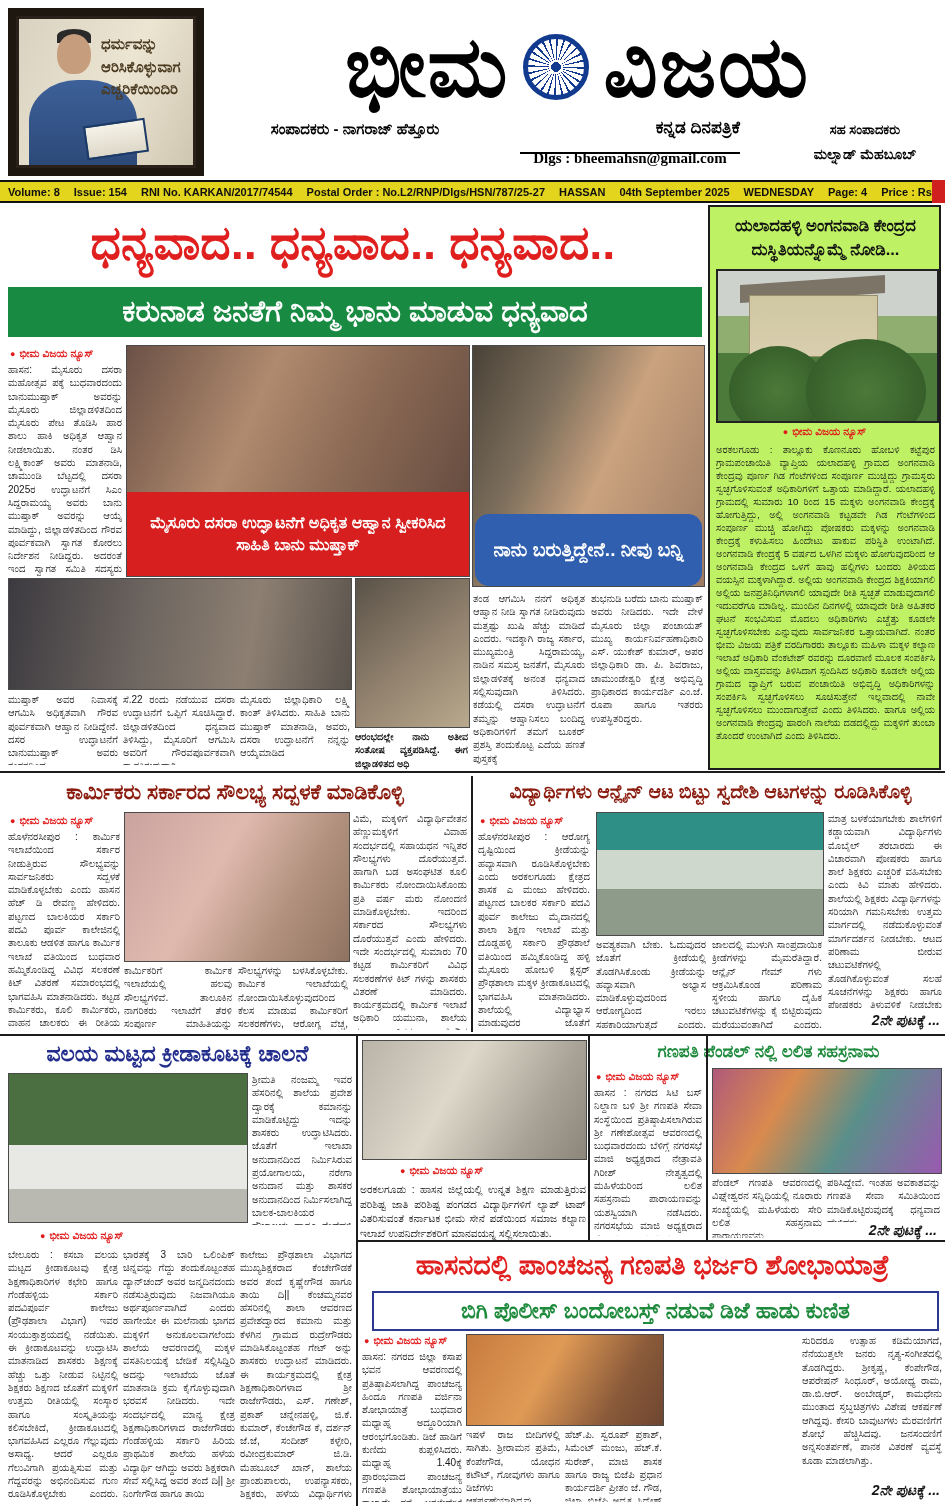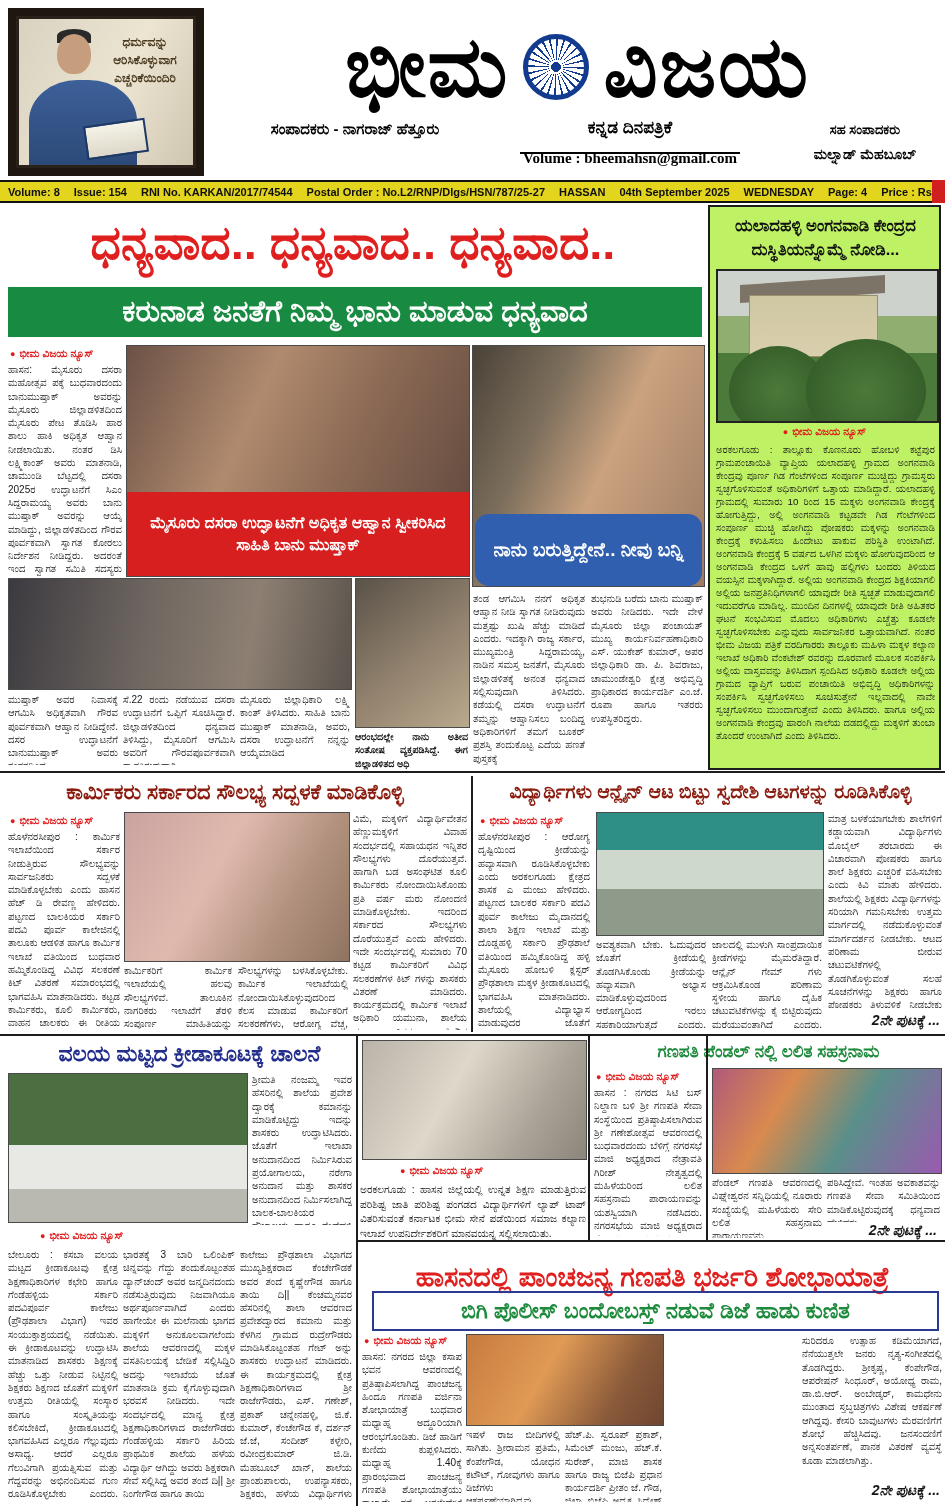--- a/index.html
+++ b/index.html
@@ -13,21 +13,21 @@
   .hline{position:absolute;background:#1c1c1c;height:2px;}
   .vline{position:absolute;background:#1c1c1c;width:2px;}
   .headline-center{display:flex;align-items:center;justify-content:center;text-align:center;font-weight:bold;}
   
   #amb-frame{left:8px;top:8px;width:196px;height:168px;border:8px solid #1e1710;background:#2a211a;box-sizing:border-box;}
   #amb-inner{position:absolute;inset:3px;background:linear-gradient(115deg,#d9d2c0,#ece5d2 55%,#cfc6b0);overflow:hidden;}
   .amb-suit{position:absolute;left:6%;bottom:-4%;width:62%;height:62%;background:linear-gradient(180deg,#3d6099,#2b4876);border-radius:45% 45% 0 0;}
   .amb-face{position:absolute;left:22%;top:10%;width:34px;height:40px;background:#c79e7d;border-radius:50% 50% 45% 45%;}
   .amb-hair{position:absolute;left:22%;top:7%;width:34px;height:14px;background:#2a2a2a;border-radius:50% 50% 0 0;}
   .amb-book{position:absolute;left:38%;bottom:6%;width:58px;height:30px;background:linear-gradient(180deg,#f5f2e8,#ddd8c8);border:2px solid #1d3a66;transform:rotate(-8deg);}
-  #amb-quote{position:absolute;right:4px;top:14px;width:88px;font-size:12px;font-weight:bold;color:#4a3a20;text-align:center;line-height:1.5;}
+  #amb-quote{position:absolute;right:4px;top:14px;width:88px;font-size:15px;font-weight:bold;color:#4a3a20;text-align:left;line-height:1.5;}
   #masthead-title{left:210px;top:12px;width:735px;height:110px;display:flex;align-items:center;justify-content:center;gap:14px;}
   .title-word{font-size:84px;font-weight:900;color:#000;letter-spacing:2px;line-height:1;}
   #chakra{width:66px;height:66px;border-radius:50%;border:5px solid #123a8f;box-sizing:border-box;
     background:radial-gradient(circle at center,#123a8f 0 12%,#ffffff 12% 18%,rgba(255,255,255,0) 18%),
                repeating-conic-gradient(#123a8f 0deg 4deg,#ffffff 4deg 15deg);}
   .mast-sub{position:absolute;top:122px;font-weight:bold;color:#000;text-align:center;}
   
   #infobar{left:0;top:180px;width:945px;height:23px;background:#e3d41d;border-top:2px solid #111;border-bottom:2px solid #111;
     display:flex;align-items:center;gap:14px;padding:0 8px;box-sizing:border-box;font-size:11px;font-weight:bold;color:#101010;white-space:nowrap;}
   #infobar-end{position:absolute;right:0;top:180px;width:13px;height:23px;background:#d01f1f;}
@@ -66,22 +66,22 @@
   </div>
 
   <div class="abs" id="masthead-title">
     <span class="title-word">ಭೀಮ</span>
     <span id="chakra"></span>
     <span class="title-word">ವಿಜಯ</span>
   </div>
 
   <div class="abs mast-sub" style="left:230px;top:120px;width:250px;font-size:15px;">ಸಂಪಾದಕರು - ನಾಗರಾಜ್ ಹೆತ್ತೂರು</div>
   <div class="abs mast-sub" style="left:230px;top:148px;width:250px;font-size:16px;margin-top:39px;">ಮೊ : 9110228083</div>
-  <div class="abs mast-sub" style="left:520px;top:118px;width:220px;font-size:17px;border-bottom:2px solid #000;padding-bottom:14px;">ಕನ್ನಡ ದಿನಪತ್ರಿಕೆ</div>
-  <div class="abs mast-sub" style="left:500px;top:150px;width:260px;font-size:15px;font-family:'Liberation Serif',serif;">Volume : bheemahsn@gmail.com</div>
+  <div class="abs mast-sub" style="left:520px;top:118px;width:220px;font-size:17px;border-bottom:2px solid #000;padding-bottom:14px;text-align:right;">ಕನ್ನಡ ದಿನಪತ್ರಿಕೆ</div>
+  <div class="abs mast-sub" style="left:500px;top:150px;width:260px;font-size:15px;font-family:'Liberation Serif',serif;">Dlgs : bheemahsn@gmail.com</div>
   <div class="abs mast-sub" style="left:790px;top:122px;width:150px;font-size:13px;">ಸಹ ಸಂಪಾದಕರು</div>
   <div class="abs mast-sub" style="left:790px;top:146px;width:150px;font-size:14px;">ಮಲ್ನಾಡ್ ಮೆಹಬೂಬ್</div>
 
   <div class="abs" id="infobar">
     <span>Volume: 8</span>
     <span>Issue: 154</span>
     <span>RNI No. KARKAN/2017/74544</span>
     <span>Postal Order : No.L2/RNP/Dlgs/HSN/787/25-27</span>
     <span>HASSAN</span>
     <span>04th September 2025</span>
@@ -158,21 +158,21 @@
   </div>
   <div class="col" style="left:478px;top:830px;width:112px;height:200px;">ಹೊಳೆನರಸೀಪುರ : ಆರೋಗ್ಯ ದೃಷ್ಟಿಯಿಂದ ಕ್ರೀಡೆಯನ್ನು ಹವ್ಯಾಸವಾಗಿ ರೂಡಿಸಿಕೊಳ್ಳಬೇಕು ಎಂದು ಅರಕಲಗೂಡು ಕ್ಷೇತ್ರದ ಶಾಸಕ ಎ ಮಂಜು ಹೇಳಿದರು.   ಪಟ್ಟಣದ ಬಾಲಕರ ಸರ್ಕಾರಿ ಪದವಿ ಪೂರ್ವ ಕಾಲೇಜು ಮೈದಾನದಲ್ಲಿ ಶಾಲಾ ಶಿಕ್ಷಣ ಇಲಾಖೆ ಮತ್ತು ದೊಡ್ಡಹಳ್ಳಿ ಸರ್ಕಾರಿ ಪ್ರೌಢಶಾಲೆ ವತಿಯಿಂದ ಹಮ್ಮಿಕೊಂಡಿದ್ದ ಹಳ್ಳಿ ಮೈಸೂರು ಹೋಬಳಿ ಕ್ಲಸ್ಟರ್ ಪ್ರೌಢಶಾಲಾ ಮಕ್ಕಳ ಕ್ರೀಡಾಕೂಟದಲ್ಲಿ ಭಾಗವಹಿಸಿ ಮಾತನಾಡಿದರು. ಶಾಲೆಯಲ್ಲಿ ವಿದ್ಯಾಭ್ಯಾಸ ಮಾಡುವುದರ ಜೊತೆಗೆ ವಿದ್ಯಾರ್ಥಿಗಳಿಗೆ ಆಟೋಟಗಳು</div>
   <div class="photo" style="left:596px;top:812px;width:226px;height:122px;background:linear-gradient(180deg,#2e8f86 0 30%,#cfd8cc 30% 62%,#8e9a8a 62% 100%);"></div>
   <div class="col" style="left:596px;top:938px;width:110px;height:92px;">ಅವಶ್ಯಕವಾಗಿ ಬೇಕು. ಓದುವುದರ ಜೊತೆಗೆ ಕ್ರೀಡೆಯಲ್ಲಿ ತೊಡಗಿಸಿಕೊಂಡು ಕ್ರೀಡೆಯನ್ನು ಹವ್ಯಾಸವಾಗಿ ಅಭ್ಯಾಸ ಮಾಡಿಕೊಳ್ಳುವುದರಿಂದ ಆರೋಗ್ಯದಿಂದ ಇರಲು ಸಹಕಾರಿಯಾಗುತ್ತದೆ ಎಂದರು.   ಇತ್ತೀಚಿನ ದಿನಗಳಲ್ಲಿ ವಿದ್ಯಾರ್ಥಿಗಳಲ್ಲಿ ಸಾಮಾಜಿಕ ಜಾಲತಾಣಗಳ ಆಕರ್ಷಣೀಯ</div>
   <div class="col" style="left:712px;top:938px;width:110px;height:92px;">ಜಾಲದಲ್ಲಿ ಮುಳುಗಿ ಸಾಂಪ್ರದಾಯಿಕ ಕ್ರೀಡೆಗಳನ್ನು ಮೈಮರೆತಿದ್ದಾರೆ. ಆನ್ಲೈನ್ ಗೇಮ್ ಗಳು ಆಕ್ರಮಿಸಿಕೊಂಡ ಪರಿಣಾಮ ಸ್ಥಳೀಯ ಹಾಗೂ ದೈಹಿಕ ಚಟುವಟಿಕೆಗಳನ್ನು ಕೈ ಬಿಟ್ಟಿರುವುದು ಮರೆಯುವಂತಾಗಿದೆ ಎಂದರು.   ವಿದ್ಯಾರ್ಥಿಗಳು ಮೊಬೈಲ್ ಬಳಕೆಯನ್ನು ನಿಷೇಧಿಸಬೇಕು ಅವಶ್ಯಕರಿಗೆ</div>
   <div class="col" style="left:828px;top:812px;width:114px;height:196px;">ಮಾತ್ರ ಬಳಕೆಯಾಗಬೇಕು ಶಾಲೆಗಳಿಗೆ ಕಡ್ಡಾಯವಾಗಿ ವಿದ್ಯಾರ್ಥಿಗಳು ಮೊಬೈಲ್ ತರಬಾರದು ಈ ವಿಚಾರವಾಗಿ ಪೋಷಕರು ಹಾಗೂ ಶಾಲೆ ಶಿಕ್ಷಕರು ಎಚ್ಚರಿಕೆ ವಹಿಸಬೇಕು ಎಂದು ಕಿವಿ ಮಾತು ಹೇಳಿದರು.   ಶಾಲೆಯಲ್ಲಿ ಶಿಕ್ಷಕರು ವಿದ್ಯಾರ್ಥಿಗಳನ್ನು ಸರಿಯಾಗಿ ಗಮನಿಸಬೇಕು ಉತ್ತಮ ಮಾರ್ಗದಲ್ಲಿ ನಡೆದುಕೊಳ್ಳುವಂತೆ ಮಾರ್ಗದರ್ಶನ ನೀಡಬೇಕು. ಆಟದ ಪರಿಣಾಮ ಬೀರುವ ಚಟುವಟಿಕೆಗಳಲ್ಲಿ ತೊಡಗಿಕೊಳ್ಳುವಂತೆ ಸಲಹೆ ಸೂಚನೆಗಳನ್ನು ಶಿಕ್ಷಕರು ಹಾಗೂ ಪೋಷಕರು ತಿಳುವಳಿಕೆ ನೀಡಬೇಕು ಎಂದು ತಿಳಿಸಿದರು.</div>
   <div class="cont" style="left:828px;top:1012px;width:112px;">2ನೇ ಪುಟಕ್ಕೆ ...</div>
 
   <div class="hline" style="left:0;top:1034px;width:945px;"></div>
 
-  <div class="abs headline-center sec-head-navy" style="left:0;top:1039px;width:355px;height:30px;font-size:22px;padding-left:12px;">ವಲಯ ಮಟ್ಟದ ಕ್ರೀಡಾಕೂಟಕ್ಕೆ ಚಾಲನೆ</div>
+  <div class="abs headline-center sec-head-navy" style="left:0;top:1039px;width:355px;height:30px;font-size:22px;">ವಲಯ ಮಟ್ಟದ ಕ್ರೀಡಾಕೂಟಕ್ಕೆ ಚಾಲನೆ</div>
   <div class="photo" style="left:8px;top:1073px;width:238px;height:148px;background:linear-gradient(180deg,#4c6f42 0 48%,#e8e8e4 48% 78%,#b9b9b2 78% 100%);"></div>
   <div class="col" style="left:252px;top:1073px;width:100px;height:152px;">ಶ್ರೀಮತಿ ನಂಜಮ್ಮ ಇವರ ಹೆಸರಿನಲ್ಲಿ ಶಾಲೆಯ ಪ್ರವೇಶ ದ್ವಾರಕ್ಕೆ ಕಮಾನನ್ನು ಮಾಡಿಕೊಟ್ಟಿದ್ದು ಇದನ್ನು ಶಾಸಕರು ಉದ್ಘಾಟಿಸಿದರು.   ಜೊತೆಗೆ ಇಲಾಖಾ ಅನುದಾನದಿಂದ ನಿರ್ಮಿಸಿರುವ ಪ್ರಯೋಗಾಲಯ, ನರೇಗಾ ಅನುದಾನ ಮತ್ತು ಶಾಸಕರ ಅನುದಾನದಿಂದ ನಿರ್ಮಿಸಲಾಗಿದ್ದ ಬಾಲಕ-ಬಾಲಕಿಯರ ಶೌಚಾಲಯ ಹಾಗೂ ಗೆಂಡೆಹಳ್ಳಿ ಸರ್ಕಾರಿ ಪದವಿಪೂರ್ವ ಕಾಲೇಜು ಪ್ರೌಢಶಾಲಾ ವಿಭಾಗದ ಮುಖ್ಯಶಿಕ್ಷಕರಾದ ಕೆಂಚೇಗೌಡಕೆ ಅವರ ತಂದೆ ಕೃಷ್ಣೇಗೌಡ ಹಾಗೂ ತಾಯಿ</div>
   <div class="byline" style="left:40px;top:1229px;">
     <span class="dot">●</span><span>ಭೀಮ ವಿಜಯ ನ್ಯೂಸ್</span>
   </div>
   <div class="col" style="left:8px;top:1248px;width:110px;height:252px;">ಬೇಲೂರು : ಕಸಬಾ ವಲಯ ಮಟ್ಟದ ಕ್ರೀಡಾಕೂಟವು ಕ್ಷೇತ್ರ ಶಿಕ್ಷಣಾಧಿಕಾರಿಗಳ ಕಛೇರಿ ಹಾಗೂ ಗೆಂಡೆಹಳ್ಳಿಯ ಸರ್ಕಾರಿ ಪದವಿಪೂರ್ವ ಕಾಲೇಜು (ಪ್ರೌಢಶಾಲಾ ವಿಭಾಗ) ಇವರ ಸಂಯುಕ್ತಾಶ್ರಯದಲ್ಲಿ ನಡೆಯಿತು. ಈ ಕ್ರೀಡಾಕೂಟವನ್ನು ಉದ್ಘಾಟಿಸಿ ಮಾತನಾಡಿದ ಶಾಸಕರು ಶಿಕ್ಷಣಕ್ಕೆ ಹೆಚ್ಚು ಒತ್ತು ನೀಡುವ ನಿಟ್ಟಿನಲ್ಲಿ ಶಿಕ್ಷಕರು ಶಿಕ್ಷಣದ ಜೊತೆಗೆ ಮಕ್ಕಳಿಗೆ ಉತ್ತಮ ರೀತಿಯಲ್ಲಿ ಸಂಸ್ಕಾರ ಹಾಗೂ ಸಂಸ್ಕೃತಿಯನ್ನು ಕಲಿಸಬೇಕಿದೆ, ಕ್ರೀಡಾಕೂಟದಲ್ಲಿ ಭಾಗವಹಿಸಿದ ಎಲ್ಲರೂ ಗೆಲ್ಲುವುದು ಅಸಾಧ್ಯ. ಆದರೆ ಎಲ್ಲರೂ ಗೆಲುವಿಗಾಗಿ ಪ್ರಯತ್ನಿಸುವ ಮತ್ತು ಗೆದ್ದವರನ್ನು ಅಭಿನಂದಿಸುವ ಗುಣ ರೂಡಿಸಿಕೊಳ್ಳಬೇಕು ಎಂದರು. ಹಾಗೇಯೇ ಈ ಕ್ರೀಡಾಕೂಟವು</div>
   <div class="col" style="left:123px;top:1248px;width:112px;height:252px;">ಭಾರತಕ್ಕೆ 3 ಬಾರಿ ಒಲಿಂಪಿಕ್ ಚಿನ್ನವನ್ನು ಗೆದ್ದು ತಂದುಕೊಟ್ಟಂತಹ ದ್ಯಾನ್‌ಚಂದ್ ಅವರ ಜನ್ಮದಿನದಂದು ನಡೆಸುತ್ತಿರುವುದು ನಿಜವಾಗಿಯೂ ಅರ್ಥಪೂರ್ಣವಾಗಿದೆ ಎಂದರು ಹಾಗೇಯೇ ಈ ಮಲೆನಾಡು ಭಾಗದ ಮಕ್ಕಳಿಗೆ ಅನುಕೂಲವಾಗಲೆಂದು ಶಾಲೆಯ ಆವರಣದಲ್ಲಿ ಮಕ್ಕಳ ವಸತಿನಿಲಯಕ್ಕೆ ಬೇಡಿಕೆ ಸಲ್ಲಿಸಿದ್ದಿರಿ ಅದನ್ನು ಇಲಾಖೆಯ ಜೊತೆ ಮಾತನಾಡಿ ಕ್ರಮ ಕೈಗೊಳ್ಳುವುದಾಗಿ ಭರವಸೆ ನೀಡಿದರು.   ಇದೇ ಸಂದರ್ಭದಲ್ಲಿ ಮಾನ್ಯ ಕ್ಷೇತ್ರ ಶಿಕ್ಷಣಾಧಿಕಾರಿಗಳಾದ ರಾಜೇಗೌಡರು ಗೆಂಡೆಹಳ್ಳಿಯ ಸರ್ಕಾರಿ ಹಿರಿಯ ಪ್ರಾಥಮಿಕ ಶಾಲೆಯ ಹಳೆಯ ವಿದ್ಯಾರ್ಥಿ ಆಗಿದ್ದು ಅವರು ಶಿಕ್ಷಕರಾಗಿ ಸೇವೆ ಸಲ್ಲಿಸಿದ್ದ ಅವರ ತಂದೆ ದಿ|| ಶ್ರೀ ನಿಂಗೇಗೌಡ ಹಾಗೂ ತಾಯಿ</div>
   <div class="col" style="left:240px;top:1248px;width:112px;height:252px;">ಕಾಲೇಜು ಪ್ರೌಢಶಾಲಾ ವಿಭಾಗದ ಮುಖ್ಯಶಿಕ್ಷಕರಾದ ಕೆಂಚೇಗೌಡಕೆ ಅವರ ತಂದೆ ಕೃಷ್ಣೇಗೌಡ ಹಾಗೂ ತಾಯಿ ದಿ|| ಕೆಂಚಮ್ಮನವರ ಹೆಸರಿನಲ್ಲಿ ಶಾಲಾ ಆವರಣದ ಪ್ರವೇಶದ್ವಾರದ ಕಮಾನು ಮತ್ತು ಕೆಳಗಿನ ಗ್ರಾಮದ ರುದ್ರೇಗೌಡರು ಮಾಡಿಸಿಕೊಟ್ಟಂತಹ ಗೇಟ್ ಅನ್ನು ಶಾಸಕರು ಉದ್ಘಾಟನೆ ಮಾಡಿದರು. ಈ ಕಾರ್ಯಕ್ರಮದಲ್ಲಿ ಕ್ಷೇತ್ರ ಶಿಕ್ಷಣಾಧಿಕಾರಿಗಳಾದ ಶ್ರೀ ರಾಜೇಗೌಡರು, ಎಸ್. ಗಣೇಶ್, ಪ್ರಕಾಶ್ ಚನ್ನೇನಹಳ್ಳಿ, ಜಿ.ಕೆ. ಕುಮಾರ್, ಕೆಂಚೇಗೌಡ ಕೆ, ದರ್ಶನ್ ಜೆ.ಜೆ, ಸಂದೀಶ್ ಕಳ್ಳೇರಿ, ರವೀಂದ್ರಕುಮಾರ್ ಜಿ.ಡಿ. ಮೆಹಬೂಬ್ ಖಾನ್, ಶಾಲೆಯ ಪ್ರಾಂಶುಪಾಲರು, ಉಪನ್ಯಾಸಕರು, ಶಿಕ್ಷಕರು, ಹಳೆಯ ವಿದ್ಯಾರ್ಥಿಗಳು ಹಾಗೂ ಕ್ರೀಡಾಕೂಟದ ದಾನಿಗಳು ಇದ್ದರು.</div>
 
   <div class="vline" style="left:356px;top:1034px;height:472px;"></div>
@@ -191,21 +191,21 @@
   </div>
   <div class="col" style="left:594px;top:1086px;width:108px;height:150px;">ಹಾಸನ : ನಗರದ ಸಿಟಿ ಬಸ್ ನಿಲ್ದಾಣ ಬಳಿ ಶ್ರೀ ಗಣಪತಿ ಸೇವಾ ಸಂಸ್ಥೆಯಿಂದ ಪ್ರತಿಷ್ಠಾಪಿಸಲಾಗಿರುವ ಶ್ರೀ ಗಣೇಶೋತ್ಸವ ಆವರಣದಲ್ಲಿ ಬುಧವಾರದಂದು ಬೆಳಿಗ್ಗೆ ನಗರಸಭೆ ಮಾಜಿ ಅಧ್ಯಕ್ಷರಾದ ನೇತ್ರಾವತಿ ಗಿರೀಶ್ ನೇತೃತ್ವದಲ್ಲಿ ಮಹಿಳೆಯರಿಂದ ಲಲಿತ ಸಹಸ್ರನಾಮ ಪಾರಾಯಣವನ್ನು ಯಶಸ್ವಿಯಾಗಿ ನಡೆಸಿದರು.   ನಗರಸಭೆಯ ಮಾಜಿ ಅಧ್ಯಕ್ಷರಾದ ನೇತ್ರಾವತಿ ಗಿರೀಶ್ ಮಾತನಾಡಿ,</div>
   <div class="vline" style="left:706px;top:1034px;height:206px;"></div>
   <div class="photo" style="left:712px;top:1068px;width:228px;height:104px;background:linear-gradient(120deg,#b05a7a,#d98a4e 30%,#5a8f8a 60%,#9a5ab0);"></div>
   <div class="col" style="left:712px;top:1176px;width:110px;height:62px;">ಪೆಂಡಲ್ ಗಣಪತಿ ಆವರಣದಲ್ಲಿ ವಿಘ್ನೇಶ್ವರನ ಸನ್ನಿಧಿಯಲ್ಲಿ ನೂರಾರು ಸಂಖ್ಯೆಯಲ್ಲಿ ಮಹಿಳೆಯರು ಸೇರಿ ಲಲಿತ ಸಹಸ್ರನಾಮ ಪಾರಾಯಣವನ್ನು</div>
   <div class="col" style="left:827px;top:1176px;width:113px;height:46px;">ಪಠಿಸಿದ್ದೇವೆ. ಇಂತಹ ಅವಕಾಶವನ್ನು ಗಣಪತಿ ಸೇವಾ ಸಮಿತಿಯಿಂದ ಮಾಡಿಕೊಟ್ಟಿರುವುದಕ್ಕೆ ಧನ್ಯವಾದ ಹೇಳಿದರು.</div>
   <div class="cont" style="left:827px;top:1222px;width:110px;">2ನೇ ಪುಟಕ್ಕೆ ...</div>
 
   <div class="hline" style="left:356px;top:1240px;width:589px;"></div>
 
-  <div class="abs headline-center sec-head-red" style="left:360px;top:1245px;width:585px;height:40px;font-size:27px;margin-top:12px;">ಹಾಸನದಲ್ಲಿ ಪಾಂಚಜನ್ಯ ಗಣಪತಿ ಭರ್ಜರಿ ಶೋಭಾಯಾತ್ರೆ</div>
+  <div class="abs headline-center sec-head-red" style="left:360px;top:1245px;width:585px;height:40px;font-size:27px;">ಹಾಸನದಲ್ಲಿ ಪಾಂಚಜನ್ಯ ಗಣಪತಿ ಭರ್ಜರಿ ಶೋಭಾಯಾತ್ರೆ</div>
   <div class="abs headline-center" id="shobha-sub">ಬಿಗಿ ಪೊಲೀಸ್ ಬಂದೋಬಸ್ತ್ ನಡುವೆ ಡಿಜೆ ಹಾಡು ಕುಣಿತ</div>
   <div class="byline" style="left:364px;top:1334px;">
     <span class="dot">●</span><span>ಭೀಮ ವಿಜಯ ನ್ಯೂಸ್</span>
   </div>
   <div class="col" style="left:362px;top:1350px;width:100px;height:152px;">ಹಾಸನ: ನಗರದ ಜಿಲ್ಲಾ ಕಸಾಪ ಭವನ ಆವರಣದಲ್ಲಿ ಪ್ರತಿಷ್ಠಾಪಿಸಲಾಗಿದ್ದ ಪಾಂಚಜನ್ಯ ಹಿಂದೂ ಗಣಪತಿ ವರ್ಜಿನಾ ಶೋಭಾಯಾತ್ರೆ ಬುಧವಾರ ಮಧ್ಯಾಹ್ನ ಅದ್ದೂರಿಯಾಗಿ ಆರಂಭಗೊಂಡಿತು. ಡಿಜೆ ಹಾಡಿಗೆ ಕುಣಿದು ಕುಪ್ಪಳಿಸಿದರು.   ಮಧ್ಯಾಹ್ನ 1.40ಕ್ಕೆ ಪ್ರಾರಂಭವಾದ ಪಾಂಚಜನ್ಯ ಗಣಪತಿ ಶೋಭಾಯಾತ್ರೆಯು ಸಾಲ್ಗಾಮೆ ರಸ್ತೆ, ಅರಳೇಪೇಟೆ ರಸ್ತೆ, ಬಸವೇಶ್ವರ ದೇವಸ್ಥಾನ, ಹೊಸಲೈನ್ ರಸ್ತೆ, ಬಿ.ಎಂ. ರಸ್ತೆ, ಸುಭಾಷ್ ಚೌಕ</div>
   <div class="photo" style="left:466px;top:1334px;width:196px;height:90px;background:linear-gradient(120deg,#c77b3f,#e09a55 40%,#8a5a3a 75%,#6e4630);"></div>
   <div class="col" style="left:466px;top:1428px;width:94px;height:74px;">ಇಷಳೆ ರಾಜ ಬೀದಿಗಳಲ್ಲಿ ಸಾಗಿತು. ಶ್ರೀರಾಮನ ಪ್ರತಿಮೆ, ಕೆಂಪೇಗೌಡ, ಯೋಧನ ಕಟೌಟ್, ಗೋವುಗಳು ಹಾಗೂ ಡಿಜೆಗಳು ಆಕರ್ಷಣೆಯಾಗಿದ್ದವು. ಶೋಭಾಯಾತ್ರೆಯಲ್ಲಿ ಶಾಸಕರಾದ</div>
   <div class="col" style="left:565px;top:1428px;width:97px;height:74px;">ಹೆಚ್.ಪಿ. ಸ್ವರೂಪ್ ಪ್ರಕಾಶ್, ಸಿಮೆಂಟ್ ಮಂಜು, ಹೆಚ್.ಕೆ. ಸುರೇಶ್, ಮಾಜಿ ಶಾಸಕ ಹಾಗೂ ರಾಜ್ಯ ಬಿಜೆಪಿ ಪ್ರಧಾನ ಕಾರ್ಯದರ್ಶಿ ಪ್ರೀತಂ ಜೆ. ಗೌಡ, ಜಿಲ್ಲಾ ಬಿಜೆಪಿ ಅಧ್ಯಕ್ಷ ಸಿದ್ದೇಶ್ ನಾಗೇಂದ್ರ,</div>
   <div class="col" style="left:802px;top:1334px;width:140px;height:146px;">ಸುರಿದರೂ ಉತ್ಸಾಹ ಕಡಿಮೆಯಾಗದೆ, ನೆನೆಯುತ್ತಲೇ ಜನರು ನೃತ್ಯ-ಸಂಗೀತದಲ್ಲಿ ತೊಡಗಿದ್ದರು. ಶ್ರೀಕೃಷ್ಣ, ಕೆಂಪೇಗೌಡ, ಆಪರೇಷನ್ ಸಿಂಧೂರ್, ಅಯೋಧ್ಯ ರಾಮ, ಡಾ.ಬಿ.ಆರ್. ಅಂಬೇಡ್ಕರ್, ಕಾಮಧೇನು ಮುಂತಾದ ಸ್ತಬ್ಧಚಿತ್ರಗಳು ವಿಶೇಷ ಆಕರ್ಷಣೆ ಆಗಿದ್ದವು. ಕೇಸರಿ ಬಾವುಟಗಳು ಮೆರವಣಿಗೆಗೆ ಶೋಭೆ ಹೆಚ್ಚಿಸಿದವು. ಜನಸಂದಣಿಗೆ ಅನ್ನಸಂತರ್ಪಣೆ, ಪಾನಕ ವಿತರಣೆ ವ್ಯವಸ್ಥೆ ಕೂಡಾ ಮಾಡಲಾಗಿತ್ತು.</div>
   <div class="cont" style="left:802px;top:1482px;width:138px;">2ನೇ ಪುಟಕ್ಕೆ ...</div>

